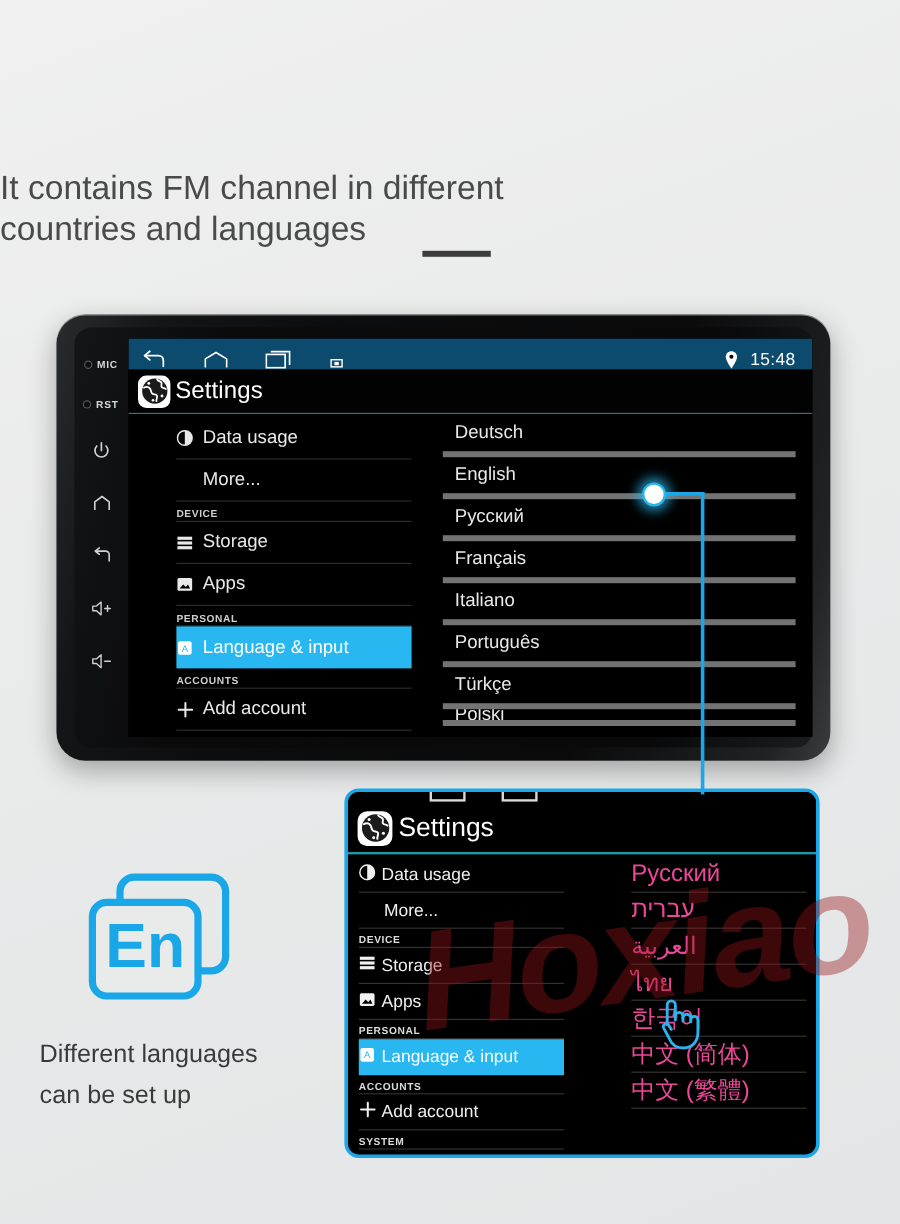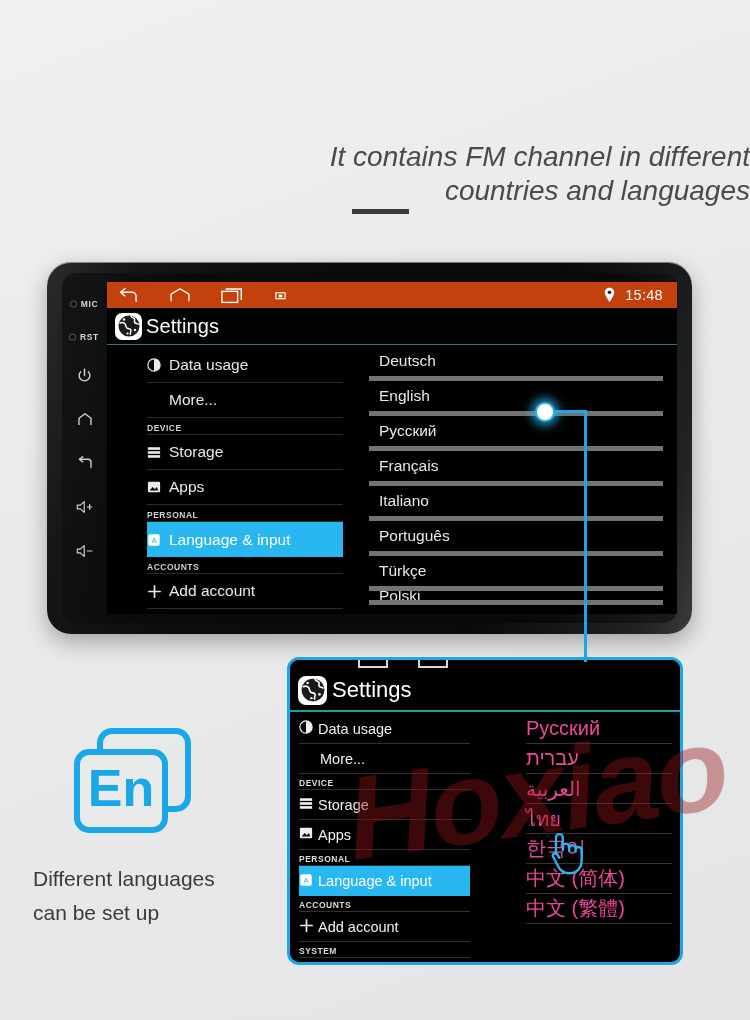--- a/index.html
+++ b/index.html
@@ -13,22 +13,22 @@
   #stage { position:absolute; inset:0; width:750px; height:1020px;
            background:linear-gradient(160deg,#f0f0f1 0%,#e9eaea 45%,#e4e5e6 100%); }
 
   
   .hero-title{
     position:absolute; left:0; top:60px; width:750px; text-align:center;
     font-size:63px; line-height:1.05; font-weight:bold; letter-spacing:-1px;
     color:#3a3a3a; white-space:nowrap;
   }
   .hero-sub{
-    position:absolute; left:0; top:140px; width:750px; text-align:right;
-    font-size:28px; line-height:1.22; color:#4a4a4a; font-weight:400;font-style:italic;
+    position:absolute; left:0; top:140px; width:750px; text-align:left;
+    font-size:28px; line-height:1.22; color:#4a4a4a; font-weight:400;
   }
   .hero-rule{
     position:absolute; left:352px; top:209px; width:57px; height:5px;
     background:#3d3d3d;
   }
 
   
   .unit{
     position:absolute; left:47px; top:262px; width:645px; height:372px;
     border-radius:24px;
@@ -54,21 +54,21 @@
                   width:5px;height:5px;border-radius:50%;
                   background:#0d0e0f; box-shadow:0 0 0 1px #53575a; }
 
   
   .screen{
     position:absolute; left:45px; top:9px; width:570px; height:332px;
     background:#000; overflow:hidden;
   }
   .statusbar{
     position:absolute; left:0; top:0; width:100%; height:26px;
-    background:#c2410c; display:flex; align-items:center; padding:0 10px;
+    background:#0c4a6e; display:flex; align-items:flex-end; padding:0 10px;
   }
   .nav-ic{ margin-right:30px; display:flex; align-items:center; }
   .sb-right{ margin-left:auto; display:flex; align-items:center; gap:9px; padding-right:4px; }
   .clock{ color:#fff; font-size:14.5px; letter-spacing:.3px; }
 
   .apptitle{
     position:absolute; left:0; top:26px; width:100%; height:37px;
     display:flex; align-items:center; padding-left:8px;
     background:#020202;
     border-bottom:1.5px solid #1e7b82;

